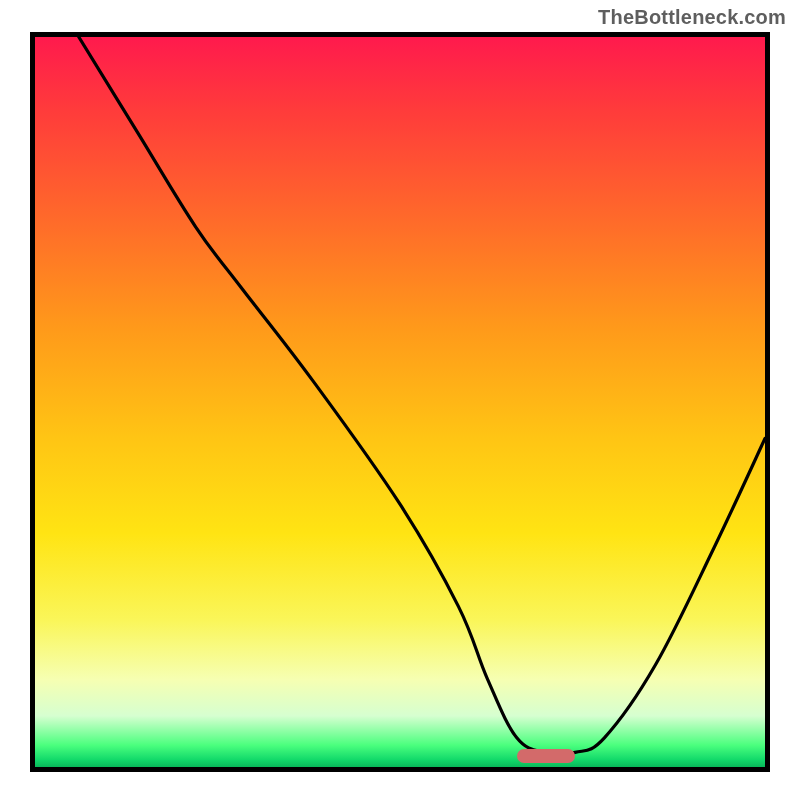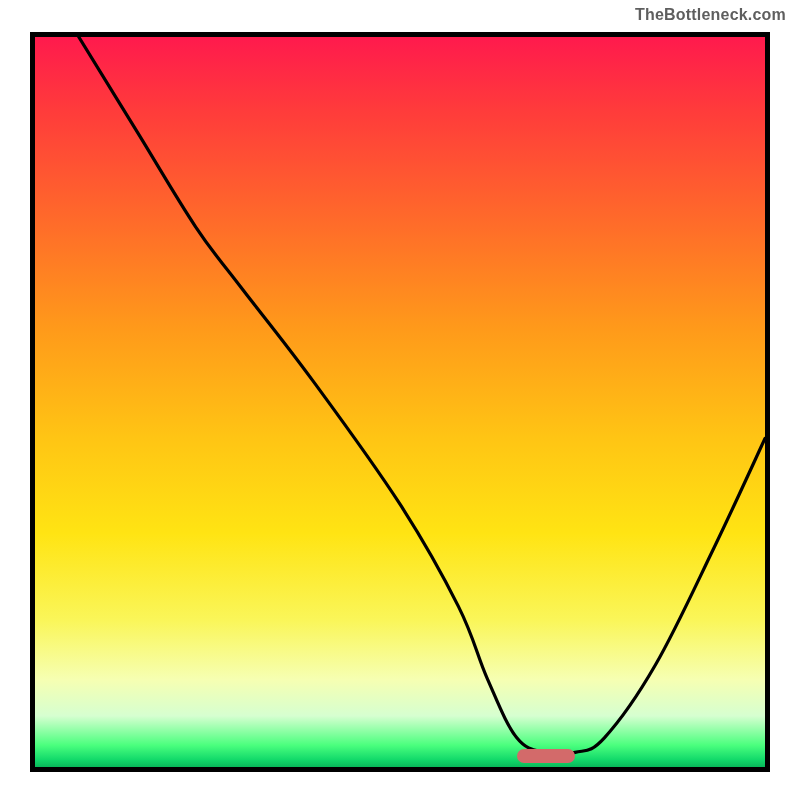--- a/index.html
+++ b/index.html
@@ -13,21 +13,21 @@
   .frame {
     position: relative;
     width: 800px;
     height: 800px;
   }
   .watermark {
     position: absolute;
     top: 6px;
     right: 14px;
     font-family: Arial, Helvetica, sans-serif;
-    font-size: 16px;
+    font-size: 20px;
     font-weight: 600;
     color: rgba(40,40,40,0.75);
     letter-spacing: 0.2px;
   }
   .plot {
     position: absolute;
     left: 30px;
     top: 32px;
     width: 740px;
     height: 740px;

